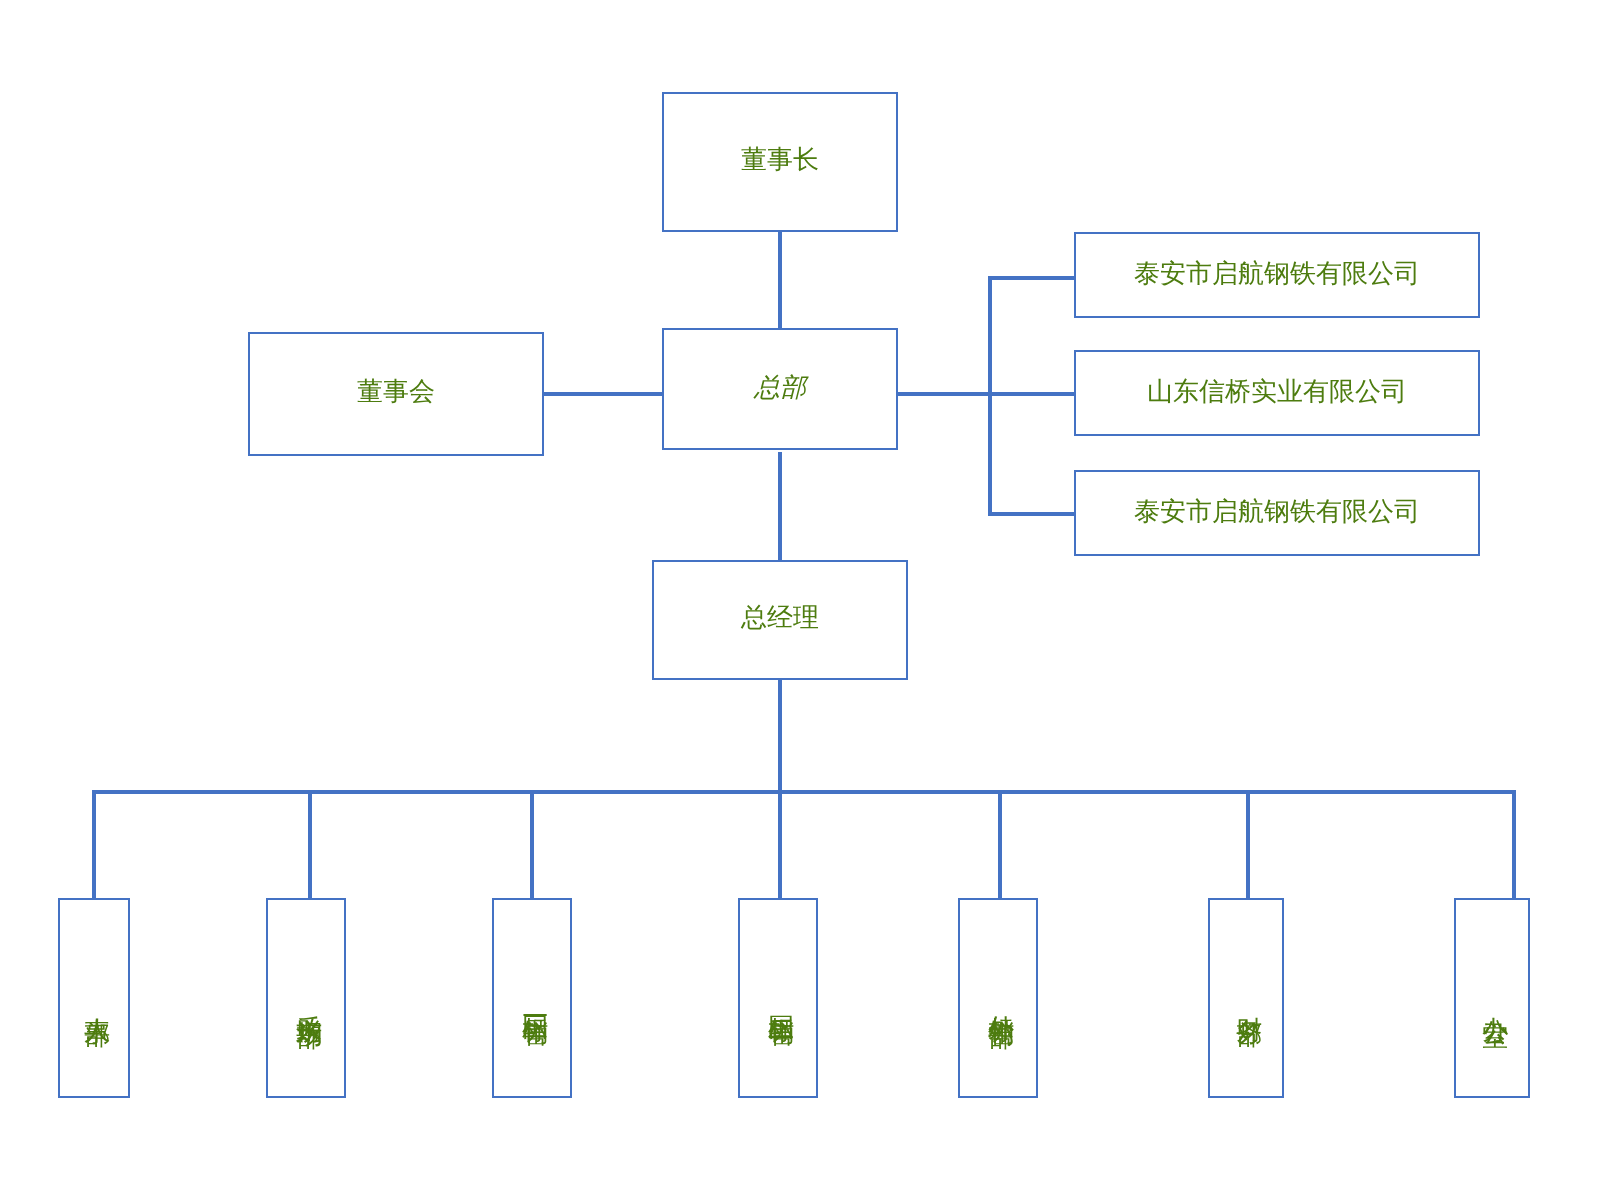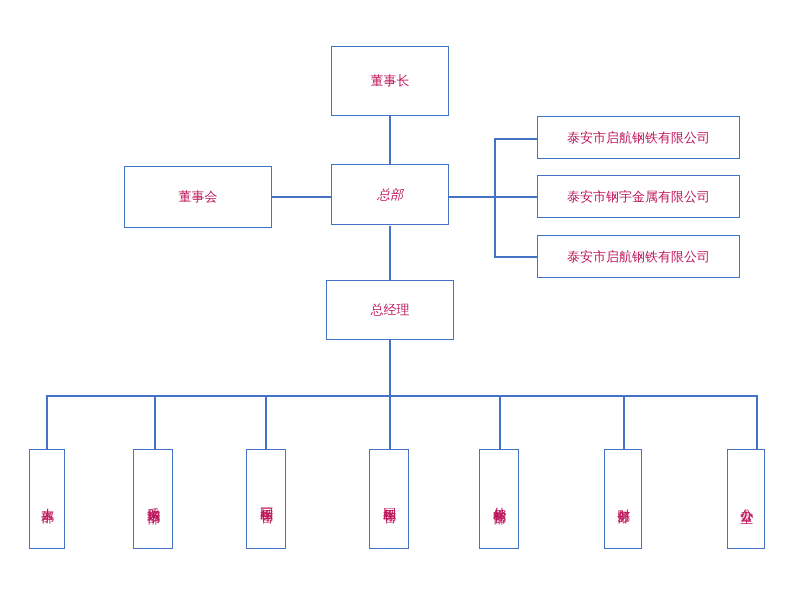--- a/index.html
+++ b/index.html
@@ -13,21 +13,21 @@
     height: 598px;
     background: #ffffff;
     font-family: "DejaVu Sans", "Liberation Sans", sans-serif;
     overflow: hidden;
   }
   .node {
     position: absolute;
     box-sizing: border-box;
     border: 1px solid #4472c4;
     background: #ffffff;
-    color: #be185d;
+    color: #4d7c0f;
     display: flex;
     align-items: center;
     justify-content: center;
     text-align: center;
     font-size: 13px;
     line-height: 1.35;
     z-index: 3;
   }
   .node.vertical {
     writing-mode: vertical-rl;
@@ -84,21 +84,21 @@
 
   <div class="node" style="left:331px; top:164px; width:118px; height:61px;font-style:italic;">
     <span>总部</span>
   </div>
 
   <div class="node" style="left:537px; top:116px; width:203px; height:43px;">
     <span>泰安市启航钢铁有限公司</span>
   </div>
 
   <div class="node" style="left:537px; top:175px; width:203px; height:43px;">
-    <span>泰安市钢宇金属有限公司</span>
+    <span>山东信桥实业有限公司</span>
   </div>
 
   <div class="node" style="left:326px; top:280px; width:128px; height:60px;">
     <span>总经理</span>
   </div>
 
   <div class="node" style="left:537px; top:235px; width:203px; height:43px;">
     <span>泰安市启航钢铁有限公司</span>
   </div>
 

